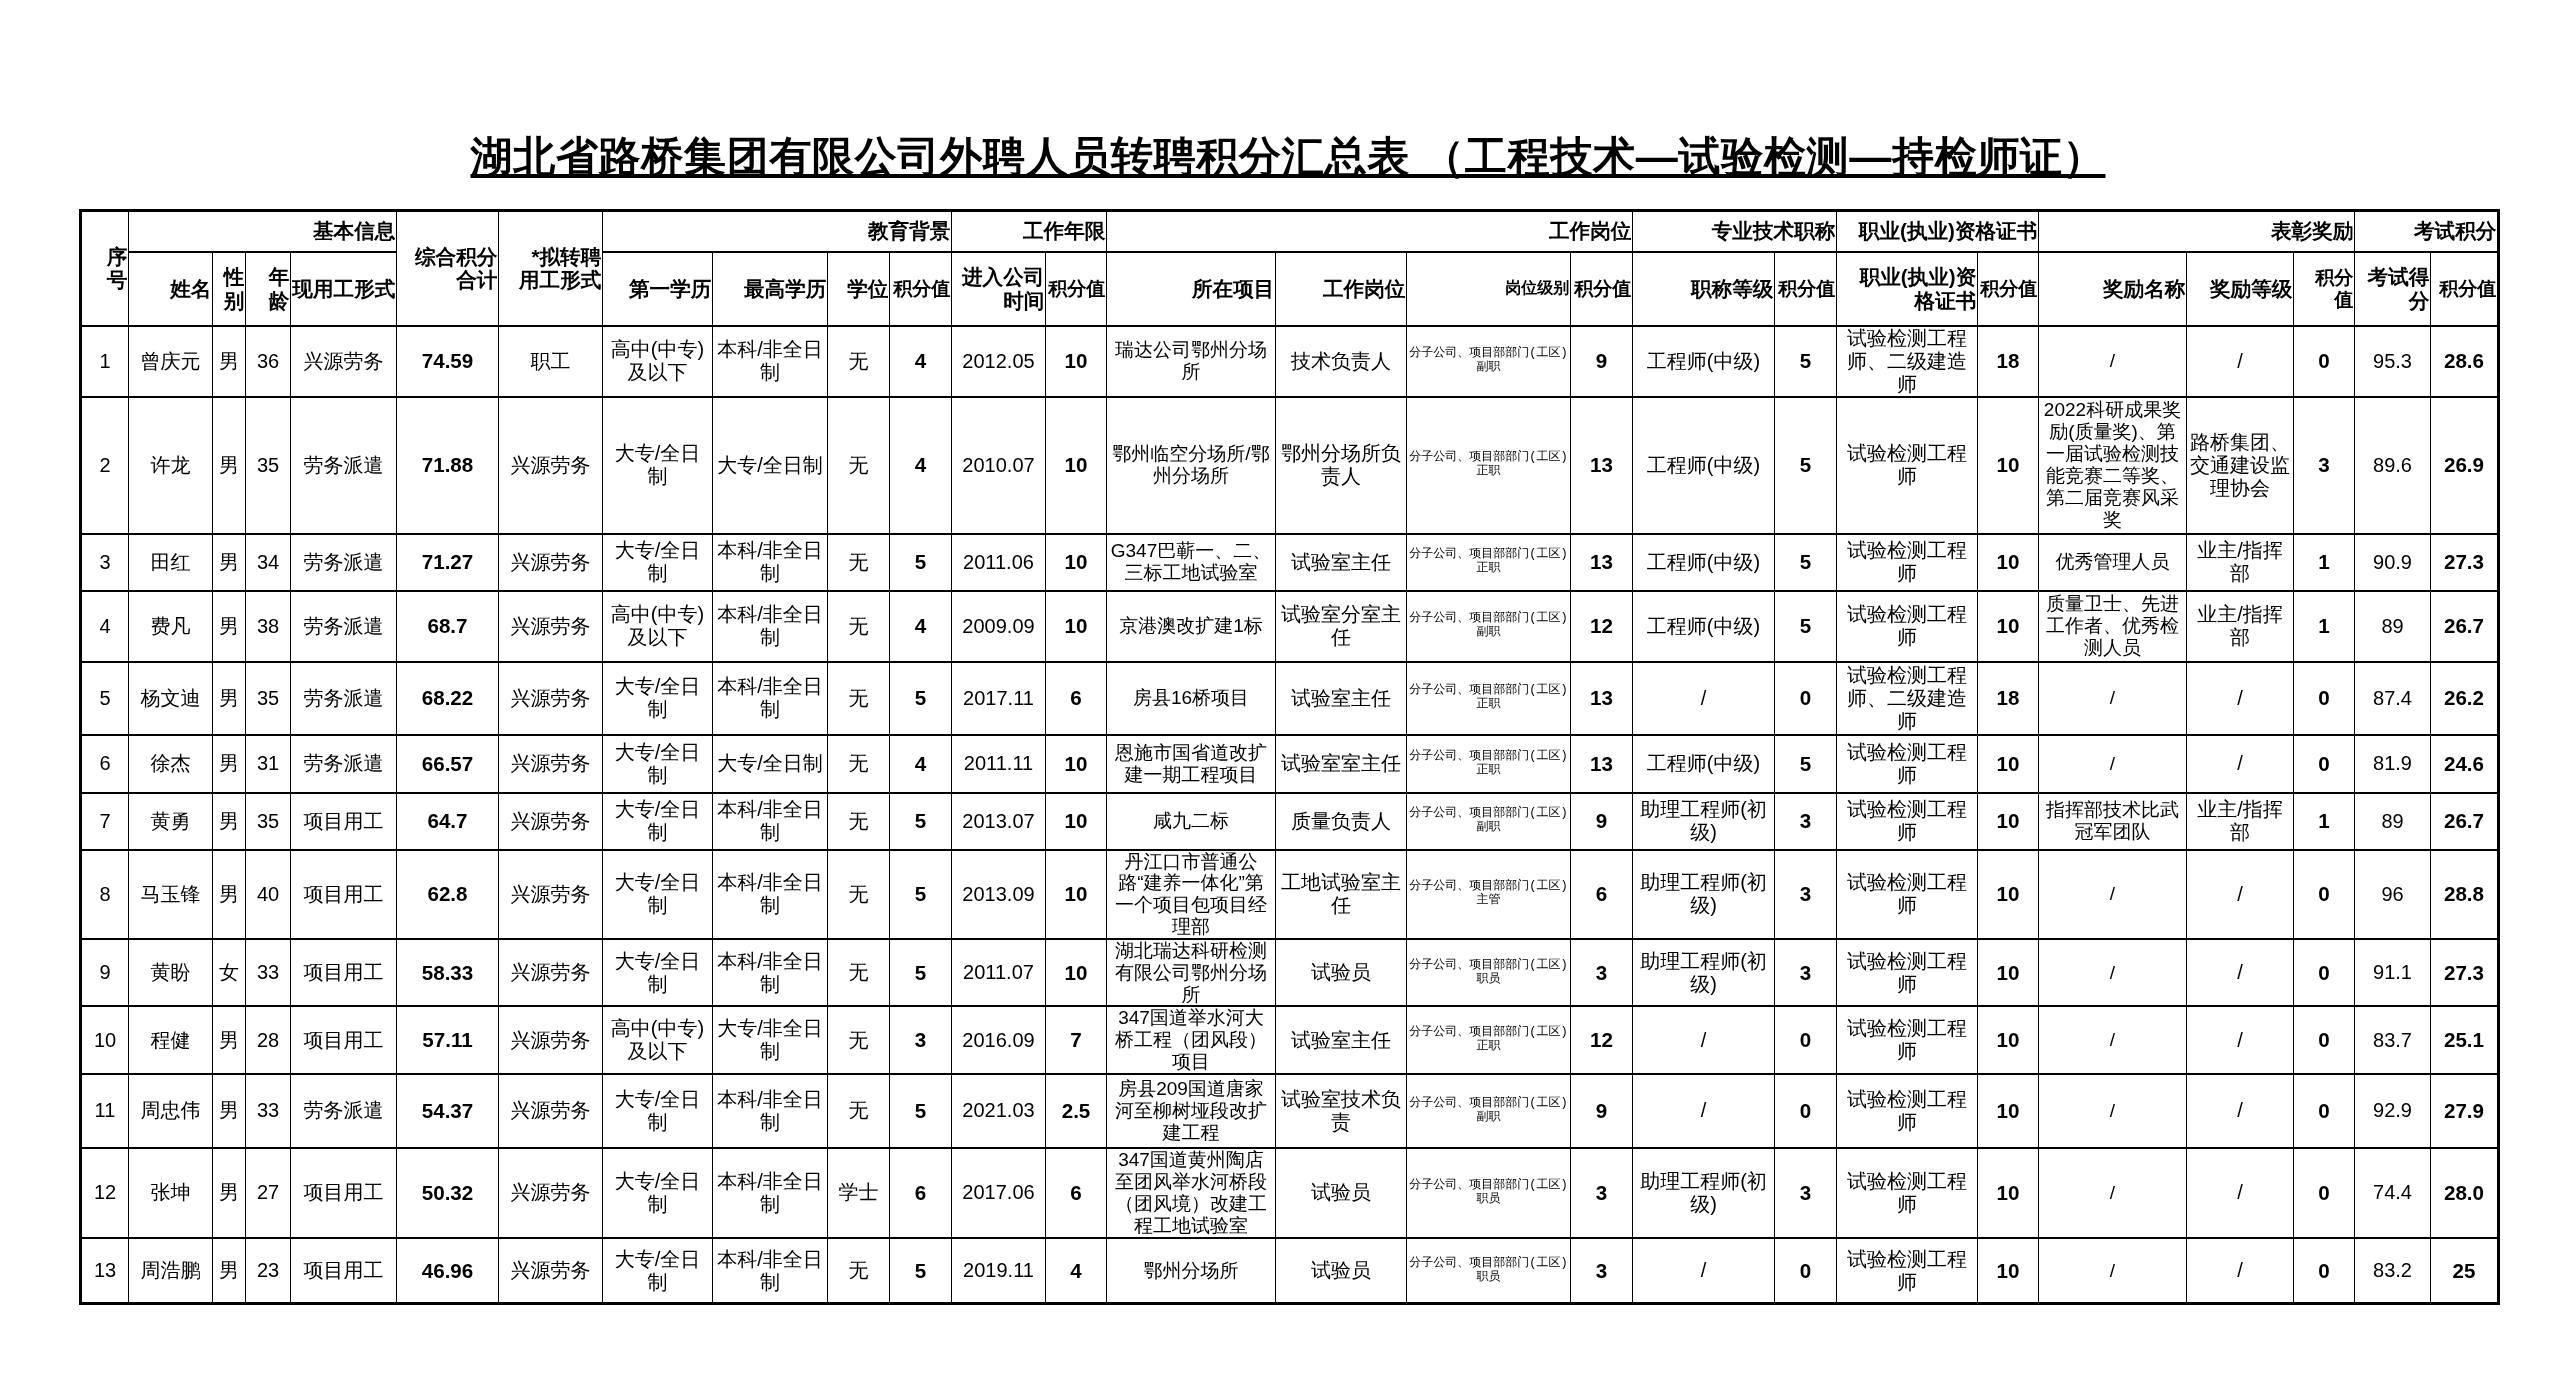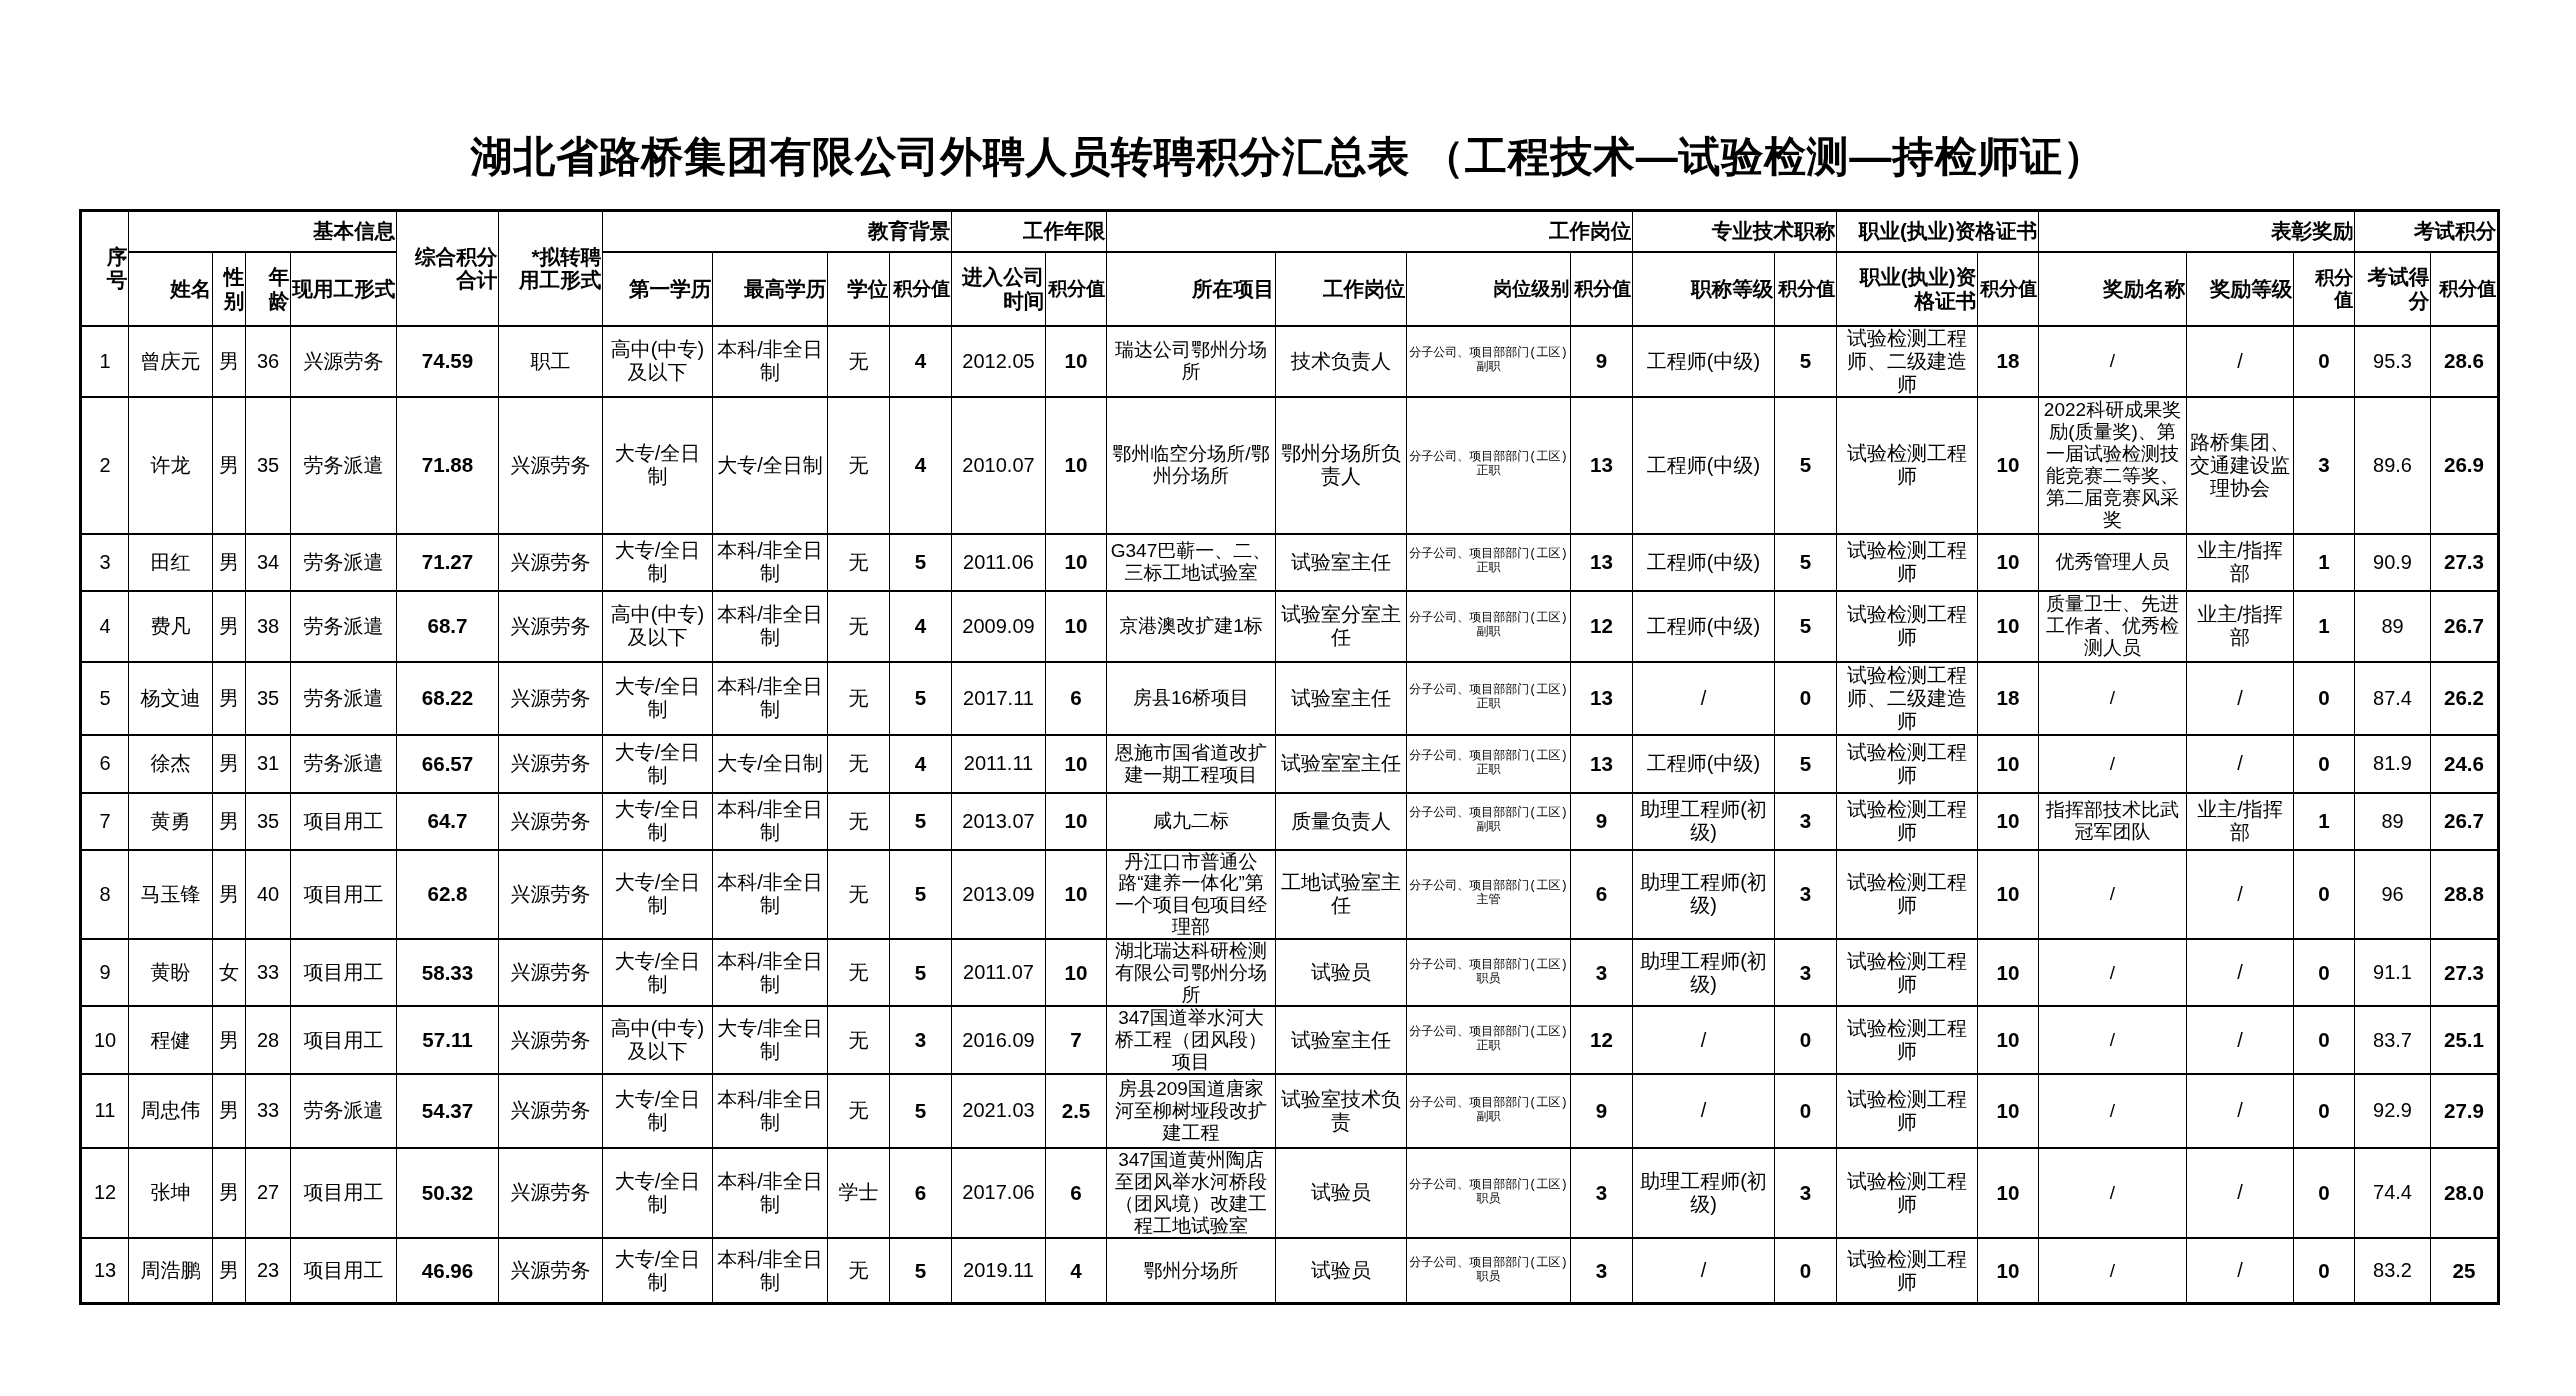--- a/index.html
+++ b/index.html
@@ -5,20 +5,21 @@
   html,body{margin:0;padding:0;background:#fff;}
   body{
     width:2576px;height:1397px;position:relative;
     font-family:"Liberation Sans","DejaVu Sans",sans-serif;
     color:#000;
   }
   .page-title{
     position:absolute;top:129px;left:0;width:100%;
     text-align:center;font-size:42px;font-weight:bold;letter-spacing:0.7px;
     white-space:nowrap;
+    text-decoration:underline;
   }
   table.score-table{
     position:absolute;left:79px;top:209px;
     border-collapse:collapse;table-layout:fixed;
     border:3.7px solid #000;
   }
   .score-table th,.score-table td{
     border:1.5px solid #000;
     border-top-width:2.2px;border-bottom-width:2.2px;
     box-sizing:border-box;
@@ -29,21 +30,21 @@
   }
   .score-table th{
     font-size:20.6px;font-weight:bold;padding:0 0.7px;
     white-space:pre-line;
     text-align:right;
   }
   .score-table td{
     font-size:20px;font-weight:normal;padding:0 2.2px;
   }
   th.th-small{font-size:19px;}
-  th.th-tiny{font-size:19px;}
+  th.th-tiny{font-size:16px;}
   td.bold-col{font-weight:bold;font-size:20.6px;}
   td.f26{font-size:19px;}
   td.f24{font-size:12px;font-family:Liberation Mono, monospace;}
   tr.group-row{height:41px;}
   tr.sub-row{height:74px;margin-top:48px;}
 </style>
 </head>
 <body>
 
 <div class="page-title">湖北省路桥集团有限公司外聘人员转聘积分汇总表 （工程技术—试验检测—持检师证）</div>

